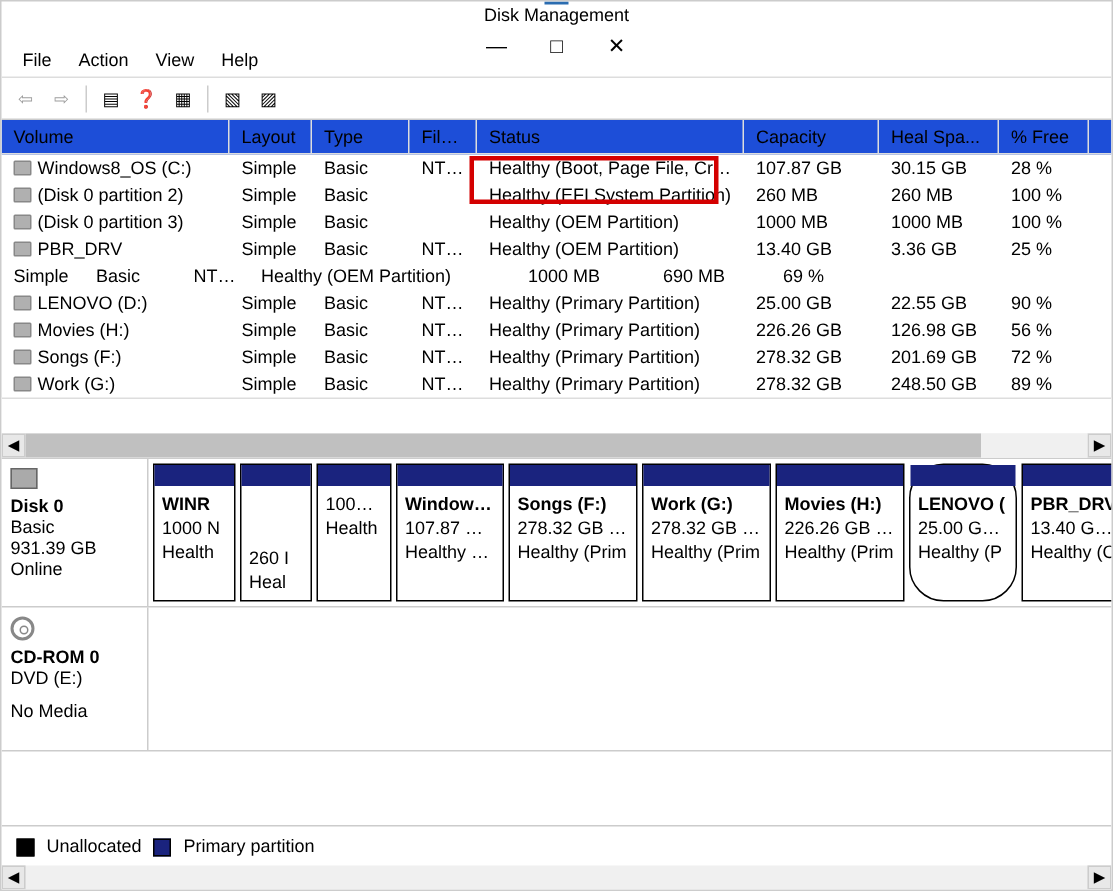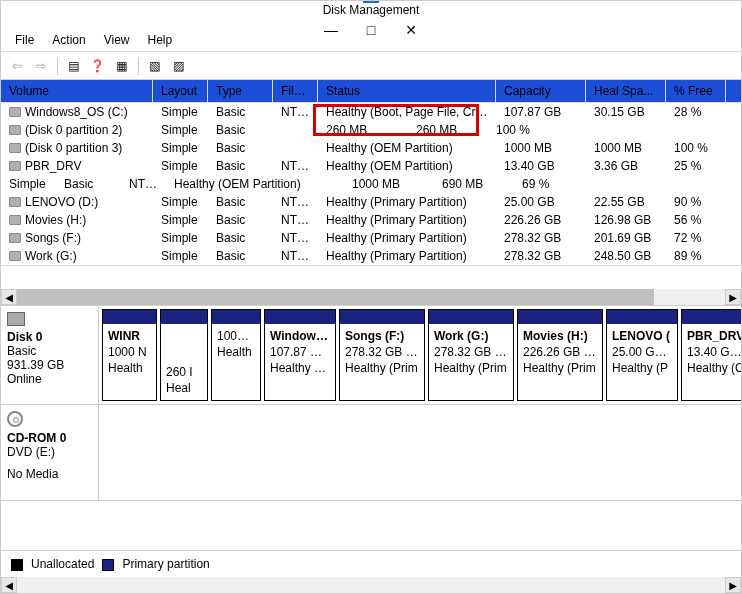--- a/index.html
+++ b/index.html
@@ -125,20 +125,21 @@
         <div class="cell c-status">Healthy (Boot, Page File, Crash...</div>
         <div class="cell c-cap">107.87 GB</div>
         <div class="cell c-free">30.15 GB</div>
         <div class="cell c-pct">28 %</div>
       </div>
       <div class="row">
         <div class="cell c-vol"><span class="volicon"></span><span>(Disk 0 partition 2)</span></div>
         <div class="cell c-lay">Simple</div>
         <div class="cell c-type">Basic</div>
         <div class="cell c-file"></div>
+        <div class="cell c-status">Healthy (EFI System Partition)</div>
         <div class="cell c-cap">260 MB</div>
         <div class="cell c-free">260 MB</div>
         <div class="cell c-pct">100 %</div>
       </div>
       <div class="row">
         <div class="cell c-vol"><span class="volicon"></span><span>(Disk 0 partition 3)</span></div>
         <div class="cell c-lay">Simple</div>
         <div class="cell c-type">Basic</div>
         <div class="cell c-file"></div>
         <div class="cell c-status">Healthy (OEM Partition)</div>
@@ -278,21 +279,21 @@
               </div>
             </div>
             <div class="part" style="width: 86px;">
               <div class="pbar"></div>
               <div class="pbody">
                 <div class="pname">Movies  (H:)</div>
                 <div class="pline">226.26 GB NTF</div>
                 <div class="pline">Healthy (Prim</div>
               </div>
             </div>
-            <div class="part" style="width: 72px;">
+            <div class="part" style="width: 72px; border-radius: 23px;">
               <div class="pbar"></div>
               <div class="pbody">
                 <div class="pname">LENOVO  (</div>
                 <div class="pline">25.00 GB NT</div>
                 <div class="pline">Healthy (P</div>
               </div>
             </div>
             <div class="part" style="width: 72px;">
               <div class="pbar"></div>
               <div class="pbody">

